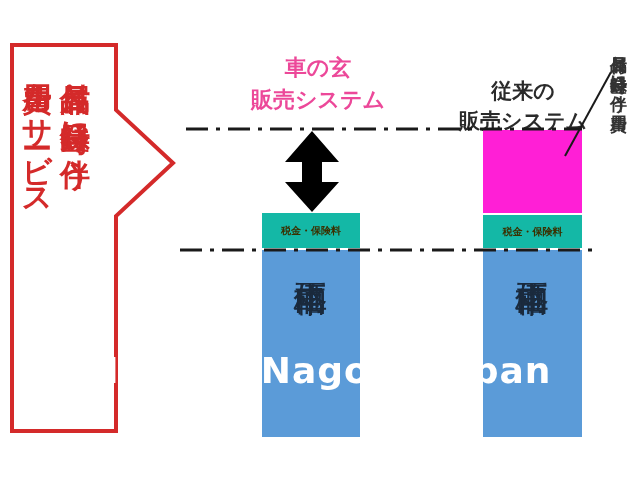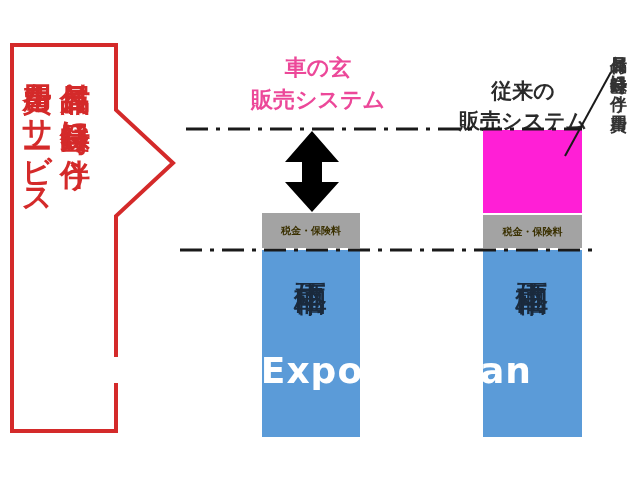--- a/index.html
+++ b/index.html
@@ -22,21 +22,21 @@
       left: 228px; top: 52px; width: 180px; text-align: center;
       color: #ec4899; font-weight: bold; font-size: 22px; line-height: 32px;
     }
     .title-old {
       left: 448px; top: 56px; width: 150px; text-align: center;
       color: #2a2a2a; font-weight: bold; font-size: 21px; line-height: 30px; margin-top: 20px;
     }
     .dash-svg { left: 0; top: 0; }
     .box { box-sizing: border-box; }
     .tax {
-      background: #a3a3a3; color: #3a3000; font-size: 10px; font-weight: bold;
+      background: #14b8a6; color: #3a3000; font-size: 10px; font-weight: bold;
       display: flex; align-items: center; justify-content: center;
     }
     .price {
       background: #5b9bd8;
       display: flex; justify-content: center;
     }
     .price-text { font-size: 34px; line-height: 44px; color: #1a2a3d; padding-top: 6px; font-weight: normal; }
     .magenta { background: #ff1fd6; }
     .right-note { left: 608px; top: 44px; font-size: 17px; line-height: 22px; color: #333333; }
     .watermark {
@@ -81,13 +81,13 @@
 
 <svg class="abs dash-svg" width="640" height="480">
   <line x1="186" y1="129" x2="582" y2="129" stroke="#1a1a1a" stroke-width="3" stroke-dasharray="22,8,4,8"></line>
   <line x1="180" y1="250" x2="596" y2="250" stroke="#1a1a1a" stroke-width="3" stroke-dasharray="22,8,4,8"></line>
   <polygon points="312,131 339,162 322,162 322,182 339,182 312,212 285,182 302,182 302,162 285,162" fill="#000000"></polygon>
   <line x1="565" y1="156" x2="611" y2="72" stroke="#1a1a1a" stroke-width="2"></line>
 </svg>
 
 <div class="abs vtext right-note">付属品と登録時に伴う費用</div>
 
-<div class="abs watermark">Export Export Japan</div>
+<div class="abs watermark">Nagoya Nagoya Japan</div>
 
 </body></html>

